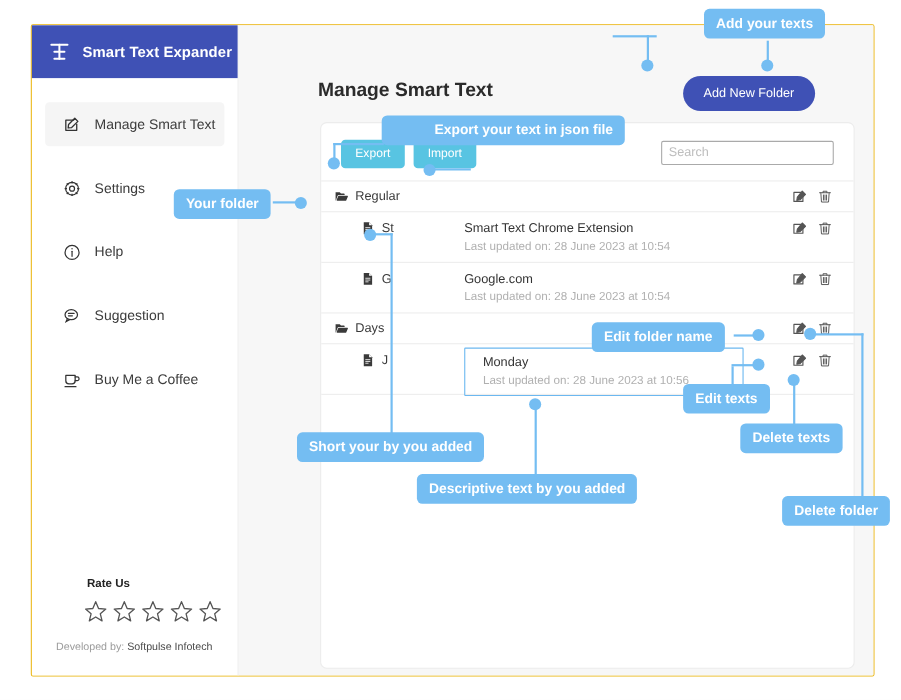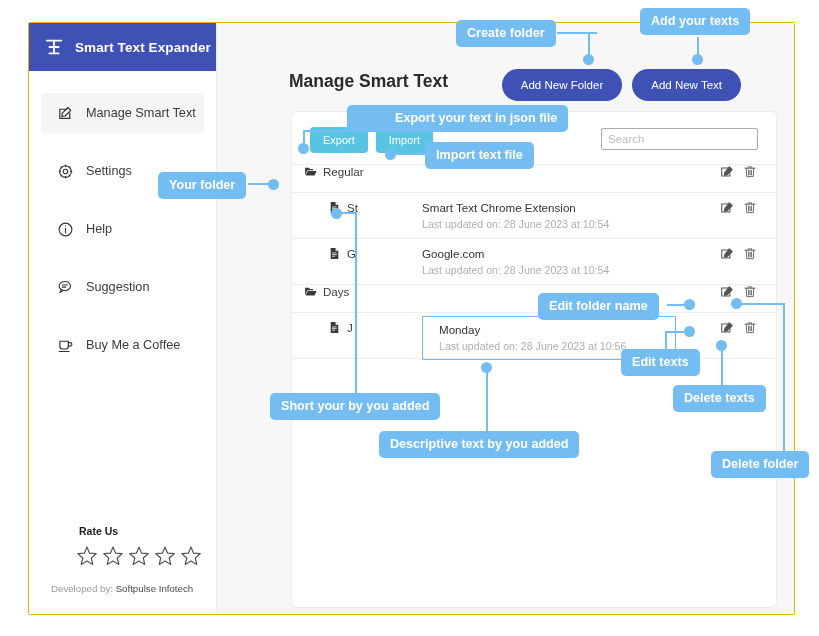--- a/index.html
+++ b/index.html
@@ -109,21 +109,21 @@
     padding: 0 6px; font-size: 11.5px;
     color: #333; background: #fff;
     font-family: "Liberation Sans", sans-serif;
   }
   .search-input::placeholder { color: #bdbdbd; }
 
   
   .tree { border-top: 1px solid #ededed; }
   .row { position: relative; display: flex; align-items: flex-start;
          border-bottom: 1px solid #ededed; min-height: 28px; }
-  .row-folder { height: 28px; align-items: flex-start; }
+  .row-folder { height: 28px; align-items: center; }
   .row-text { height: 46px; gap: 36px; }
   .cell-name {
     width: 94px; flex: 0 0 94px;
     display: flex; align-items: center; gap: 6px;
     font-size: 11.6px; color: #3a3a3a;
     padding-left: 12px;
   }
   .cell-name.indent { padding-left: 36px; }
   .row-text .cell-name { padding-top: 8px; align-items: flex-start; }
   .tree-icon { width: 13px; height: 13px; flex: 0 0 auto; display: block; }
@@ -262,21 +262,20 @@
       </div>
 
     </div>
 
     <div class="main">
 
       <div class="page-title">Manage Smart Text</div>
 
       <div class="top-actions">
         <button class="btn-primary">Add New Folder</button>
-        <button class="btn-primary">Add New Text</button>
       </div>
 
       <div class="card">
 
         <div class="card-toolbar">
           <button class="btn-teal">Export</button>
           <button class="btn-teal">Import</button>
           <input class="search-input" type="text" placeholder="Search" style="">
         </div>
 
@@ -451,35 +450,33 @@
             </div>
           </div>
 
         </div>
       </div>
     </div>
   </div>
 
   <div class="anno-layer">
 
-    <div class="callout" style="left:456px; top:20px;">Create folder</div>
     <div class="line" style="left:557px; top:32px; width:40px; height:2px;"></div>
     <div class="line" style="left:588px; top:32px; width:2px; height:26px;"></div>
     <div class="dot" style="left:583px; top:54px;"></div>
 
     <div class="callout" style="left:640px; top:8px;">Add your texts</div>
     <div class="line" style="left:697px; top:37px; width:2px; height:22px;"></div>
     <div class="dot" style="left:692px; top:54px;"></div>
 
     <div class="callout" style="left:347px; top:105px;padding-left:48px;">Export your text in json file</div>
     <div class="line" style="left:303px; top:130px; width:46px; height:2px;"></div>
     <div class="line" style="left:303px; top:130px; width:2px; height:17px;"></div>
     <div class="dot" style="left:298px; top:143px;"></div>
 
-    <div class="callout" style="left:425px; top:142px;">Import text file</div>
     <div class="line" style="left:392px; top:153px; width:36px; height:2px;"></div>
     <div class="dot" style="left:385px; top:149px;"></div>
 
     <div class="callout" style="left:158px; top:172px;">Your folder</div>
     <div class="line" style="left:248px; top:183px; width:30px; height:2px;"></div>
     <div class="dot" style="left:268px; top:179px;"></div>
 
     <div class="callout" style="left:538px; top:293px;">Edit folder name</div>
     <div class="line" style="left:667px; top:304px; width:24px; height:2px;"></div>
     <div class="dot" style="left:684px; top:299px;"></div>

